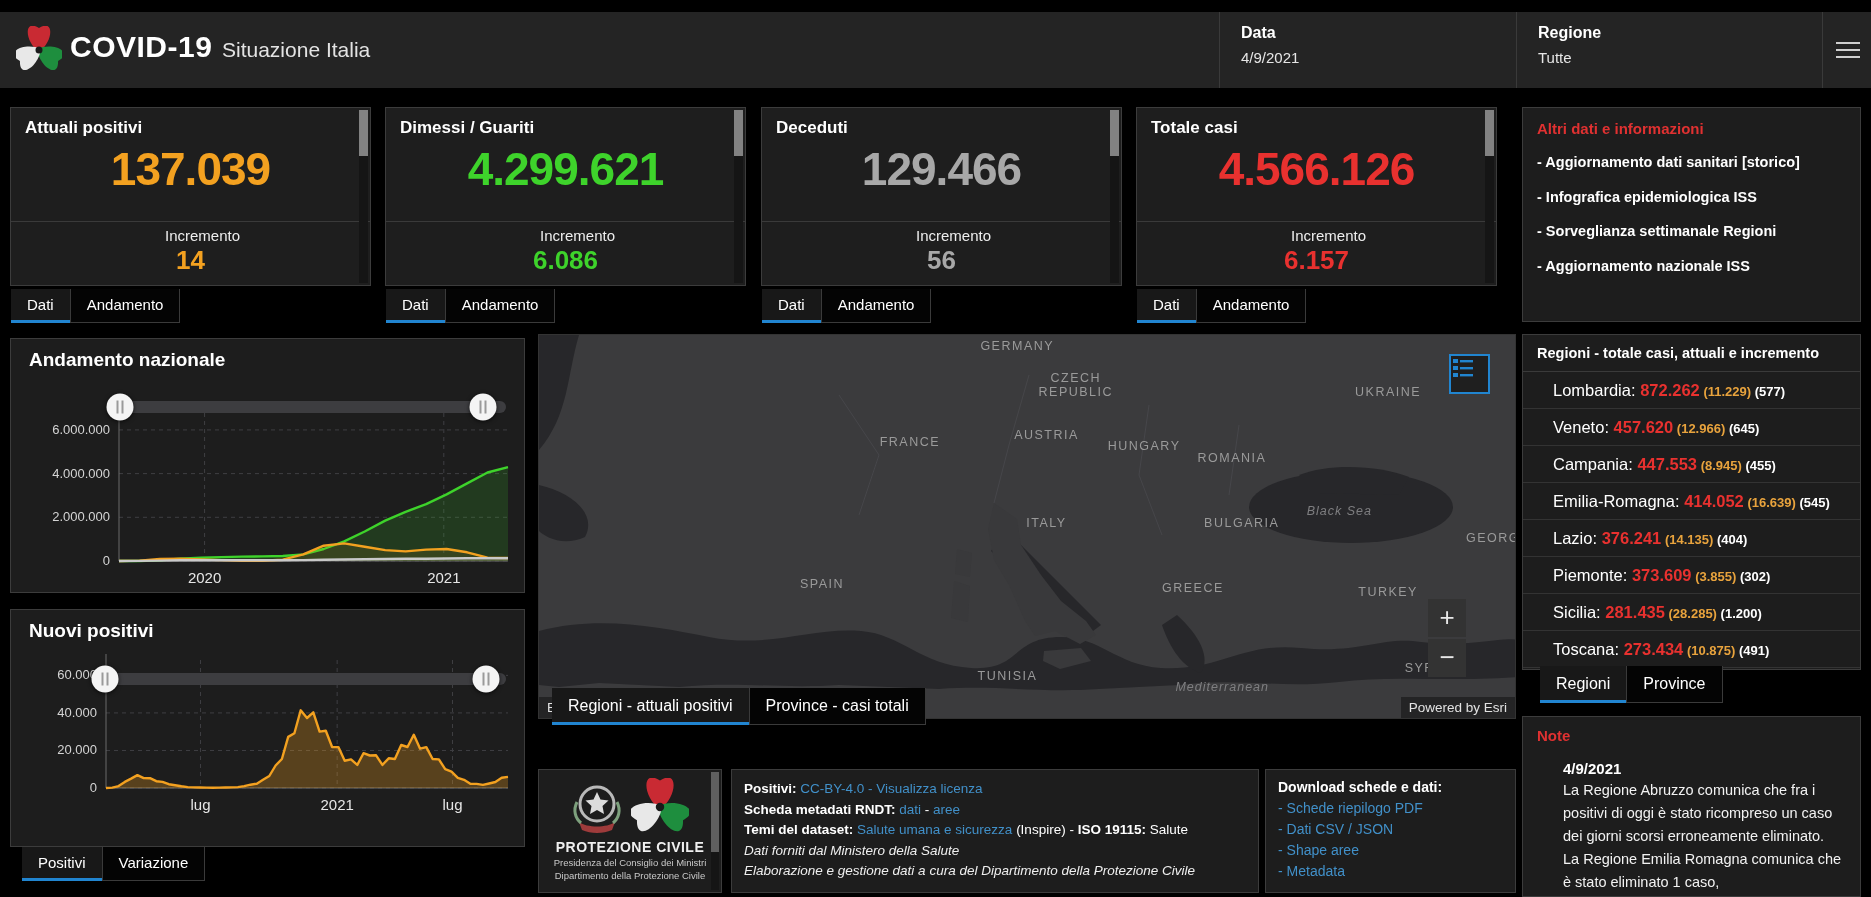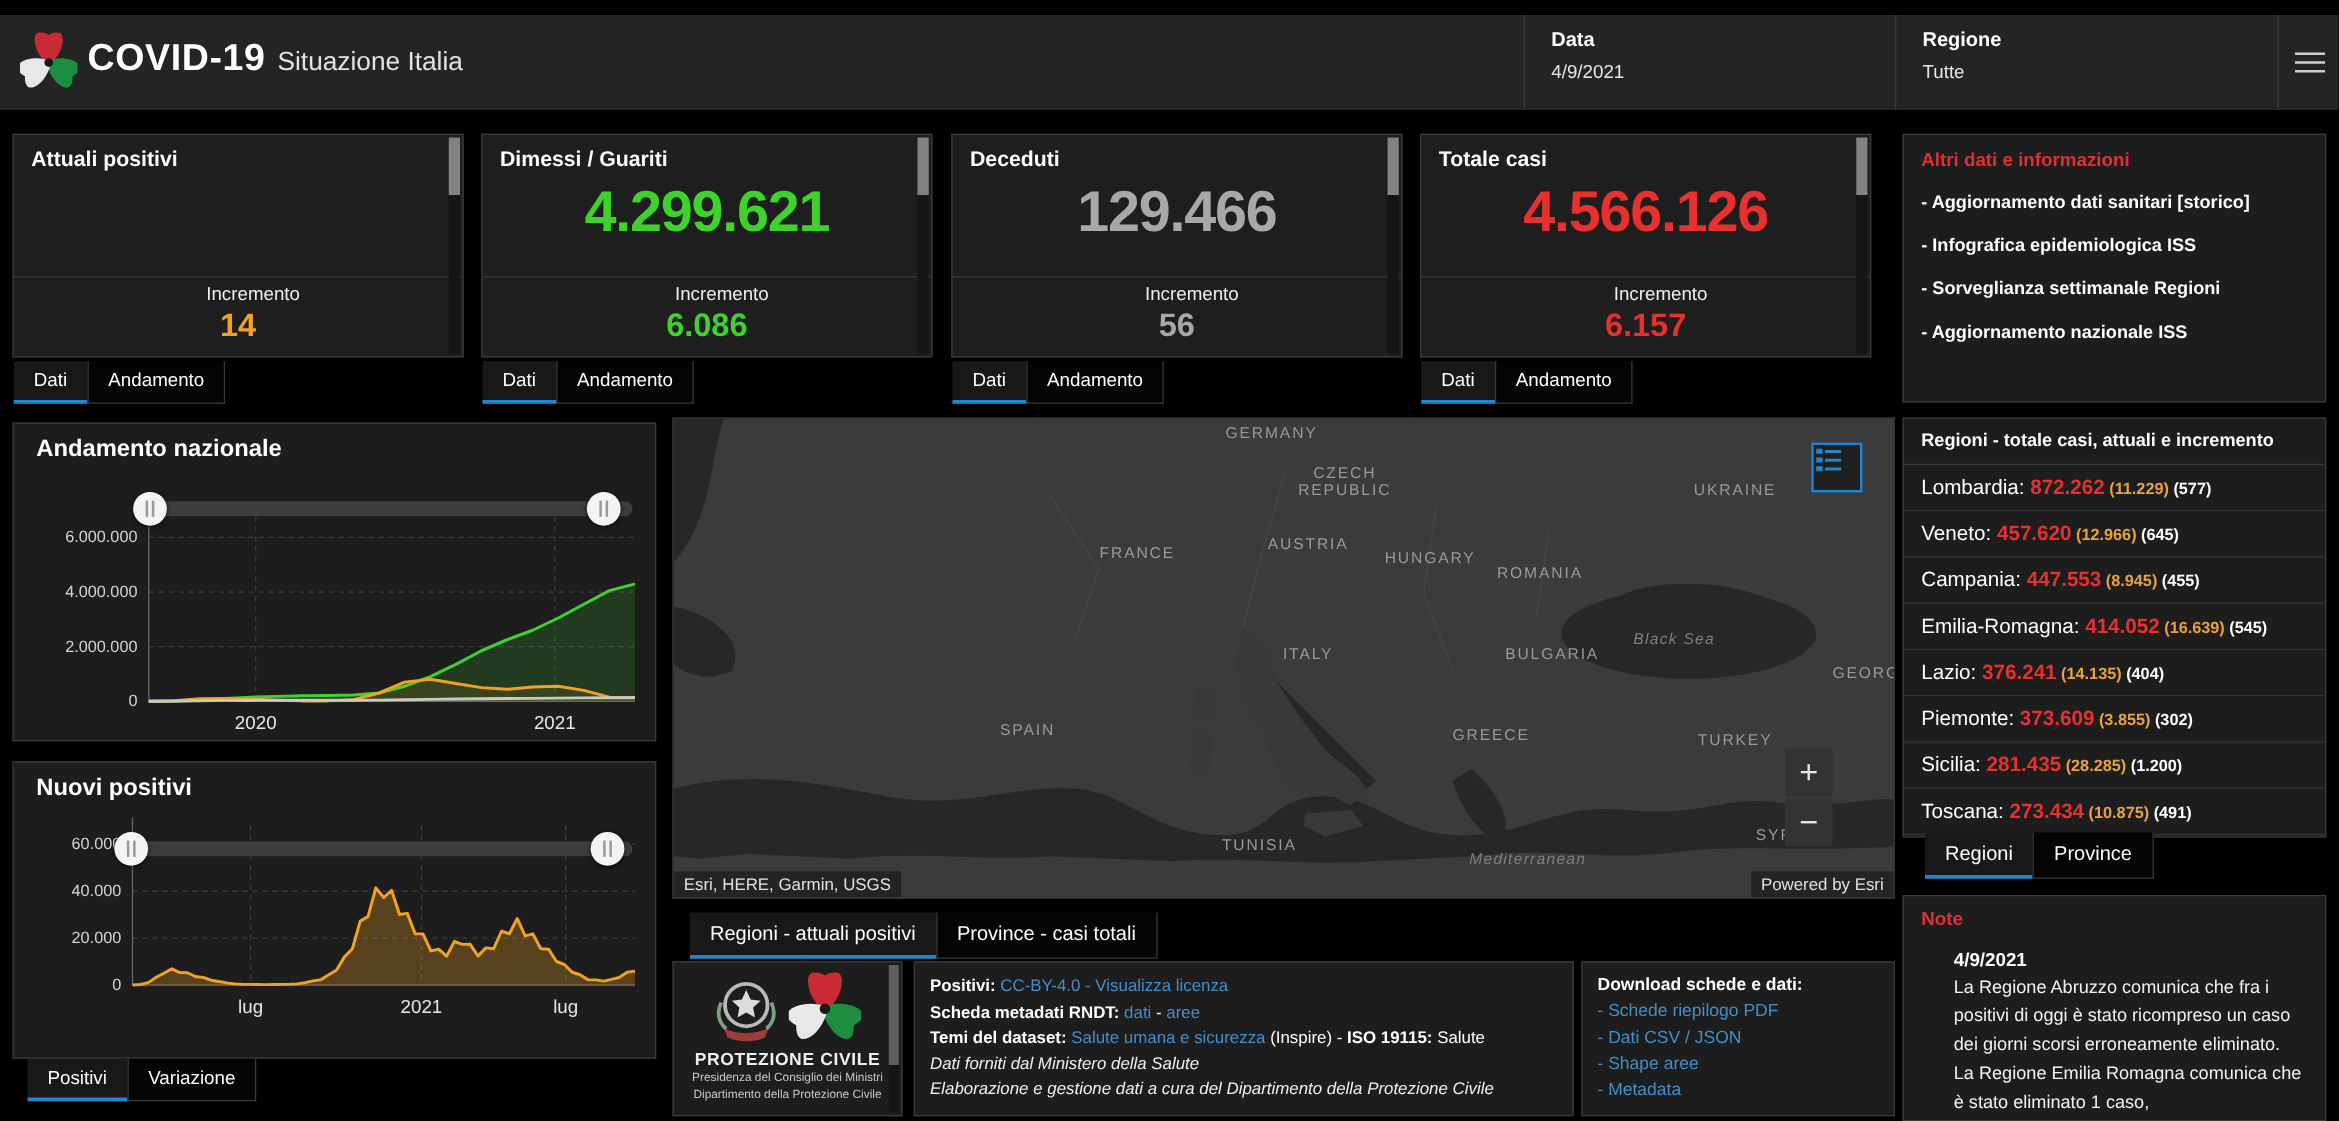--- a/index.html
+++ b/index.html
@@ -56,21 +56,21 @@
   #esri-attr { position:absolute; left:0; bottom:0; background:rgba(30,30,30,.75); color:#e2e2e2; font-size:13.5px; padding:3px 8px; }
   #esri-powered { position:absolute; right:0; bottom:0; background:rgba(30,30,30,.75); color:#e2e2e2; font-size:13.5px; padding:3px 8px; }
 
   
   #altri-dati { left:1522px; top:107px; width:339px; height:215px; padding:12px 14px; overflow:hidden; }
   #altri-dati .hd { color:#e03131; font-size:15px; font-weight:bold; margin-bottom:16px; }
   .s-link { font-size:14.5px; font-weight:bold; line-height:1.35; margin-top:15px; cursor:pointer; }
   #regions-panel { left:1522px; top:334px; width:339px; height:336px; overflow:hidden; }
   #regions-title { padding:10px 14px; font-size:14.5px; font-weight:bold; border-bottom:1px solid #3a3a3a; }
   .region-row { height:37px; line-height:37px; padding:0 14px; border-bottom:1px solid #333; white-space:nowrap; overflow:hidden; }
-  .region-row .rn { font-size:16.5px; }
+  .region-row .rn { font-size:16.5px;margin-left:16px; }
   .region-row .rt { font-size:16.5px; font-weight:bold; color:#e8312f; }
   .region-row .rc { font-size:13px; font-weight:bold; color:#e8a33d; }
   .region-row .ri { font-size:13px; font-weight:bold; color:#fff; }
   #note-panel { left:1522px; top:716px; width:339px; height:181px; padding:10px 14px; overflow:hidden; }
   #note-panel .hd { color:#e03131; font-size:15px; font-weight:bold; }
   #note-date { margin:16px 0 2px 26px; font-size:15px; font-weight:bold; }
   #note-text { margin-left:26px; width:280px; font-size:14.5px; line-height:1.58; color:#f2f2f2; }
 
   
   #logo-panel { left:538px; top:769px; width:184px; height:124px; text-align:center; padding-top:8px; }
@@ -84,21 +84,21 @@
   .lic-line b { font-weight:bold; }
   .lic-line .lnk { color:#4190c9; cursor:pointer; }
   .lic-italic { font-style:italic; color:#efefef; }
   #download-panel { left:1265px; top:769px; width:251px; height:124px; padding:9px 12px; }
   #download-title { font-size:14px; font-weight:bold; }
   .dl-link { font-size:14px; color:#4190c9; margin-top:5px; cursor:pointer; }
 
   
   #tabs-card-0 { left:11px;  top:289px; } #tabs-card-1 { left:386px; top:289px; }
   #tabs-card-2 { left:762px; top:289px; } #tabs-card-3 { left:1137px; top:289px; }
-  #tabs-map { left:552px; top:730px; }
+  #tabs-map { left:552px; top:688px; }
   #tabs-side { left:1540px; top:666px; }
   #tabs-nuovi { left:22px; top:847px; }
 </style>
 </head>
 <body>
 
 <div id="app">
 
   <svg width="0" height="0" style="position:absolute">
     <defs>
@@ -132,20 +132,21 @@
     <div class="hdr-div" style="left:1822px"></div>
     <div id="hamburger">
         <span></span>
         <span></span>
         <span></span>
       </div>
   </div>
 
   <div class="card" style="left:10px">
     <div class="card-title">Attuali positivi</div>
+    <div class="card-value" style="color: rgb(243, 161, 32);">137.039</div>
     <div class="card-inc">
       <div class="inc-label">Incremento</div>
       <div class="inc-value" style="color: rgb(243, 161, 32);">14</div>
     </div>
     <div class="card-scroll">
         <i></i>
       </div>
   </div>
   <div class="card" style="left:385px">
     <div class="card-title">Dimessi / Guariti</div>

